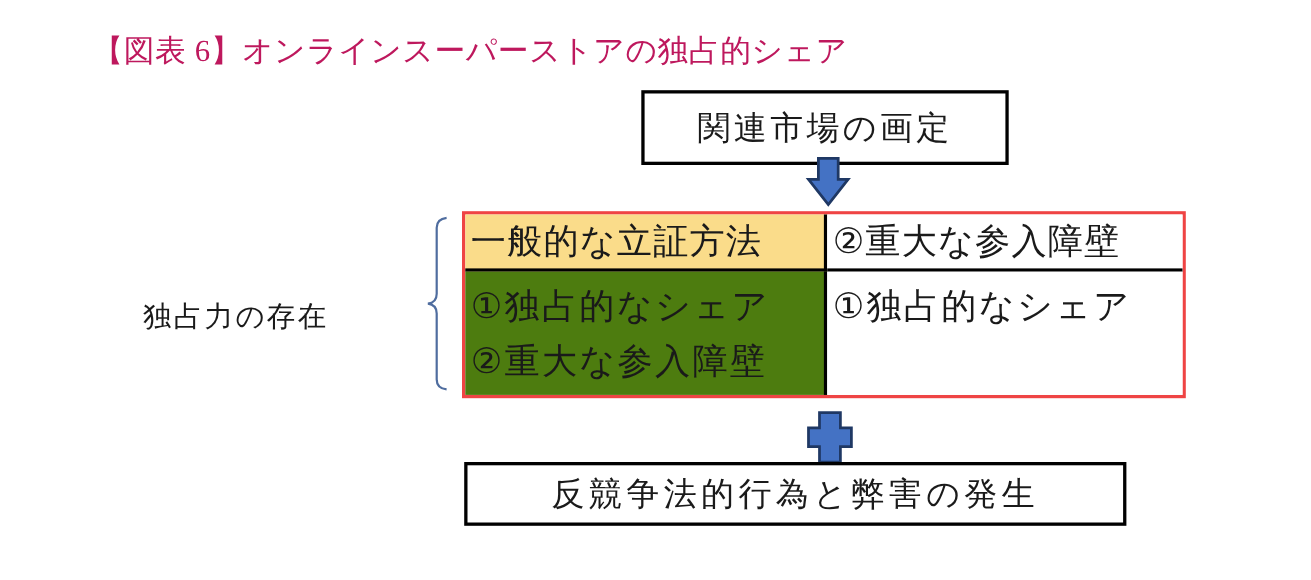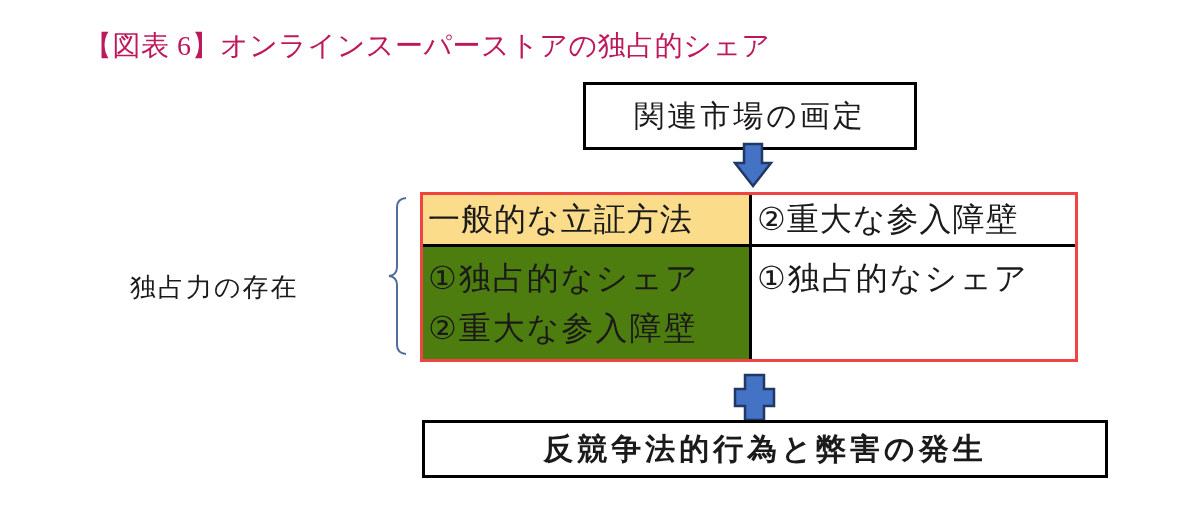--- a/index.html
+++ b/index.html
@@ -10,21 +10,21 @@
   .title{
     position:absolute;left:84px;top:27px;
     font-family:"Liberation Serif","DejaVu Serif",serif;
     font-size:28px;letter-spacing:.5px;color:#be185d;white-space:nowrap;
   }
   .box{
     position:absolute;border:3px solid #000;background:#fff;box-sizing:border-box;
     display:flex;align-items:center;justify-content:center;white-space:nowrap;
   }
   .top-box{left:583px;top:82px;width:334px;height:68px;font-size:30px;letter-spacing:3px;}
-  .bottom-box{left:422px;top:420px;width:686px;height:58px;font-size:30px;letter-spacing:4px;font-weight:bold;}
+  .bottom-box{left:422px;top:420px;width:602px;height:58px;font-size:30px;letter-spacing:4px;}
   .arrow-down{position:absolute;left:728px;top:140px;}
   .plus{position:absolute;left:728px;top:370px;}
   .shape{stroke:#1F3864;stroke-width:2.5;stroke-linejoin:miter;}
   .side-label{position:absolute;left:130px;top:270px;font-size:26px;letter-spacing:2px;white-space:nowrap;}
   .brace{position:absolute;left:384px;top:196px;}
   .ptable{
     position:absolute;left:420px;top:192px;width:658px;height:170px;
     border:3px solid #ef4444;box-sizing:border-box;
     display:grid;grid-template-columns:329px 1fr;grid-template-rows:52px 1fr;
     font-size:32px;

